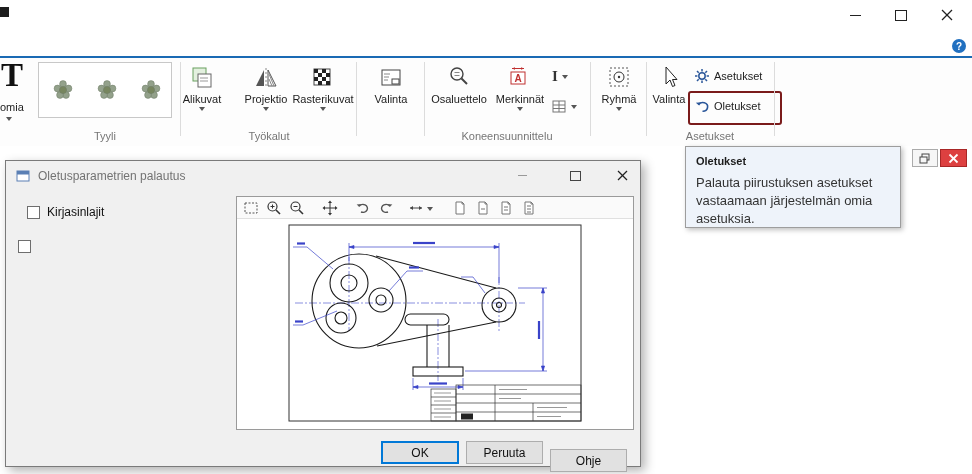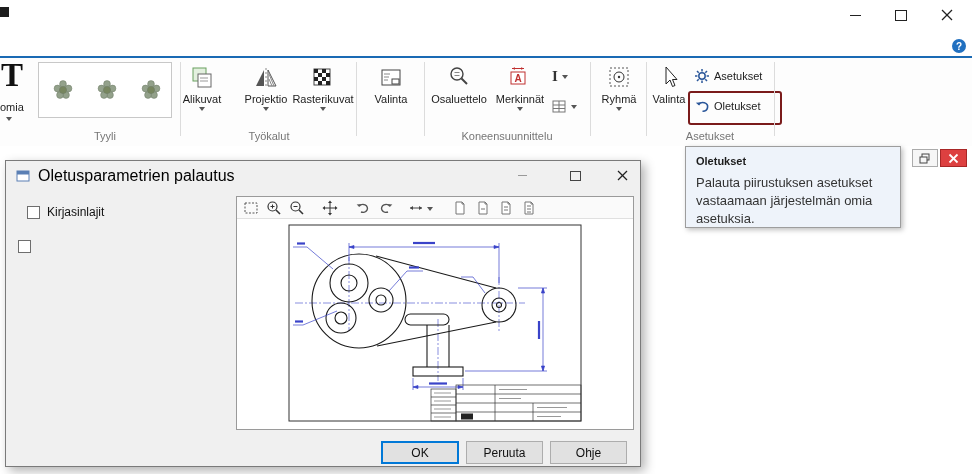--- a/index.html
+++ b/index.html
@@ -33,21 +33,21 @@
   .mdi-close{position:absolute;left:940px;top:149px;width:27px;height:18px;background:#dd4040;border:1px solid #a82626;display:flex;align-items:center;justify-content:center;box-sizing:border-box;}
 
   
   .tooltip{position:absolute;left:685px;top:146px;width:216px;height:82px;background:#eef3fa;border:1px solid #9d9d9d;box-shadow:2px 2px 5px rgba(0,0,0,.25);box-sizing:border-box;padding:8px 10px;}
   .tooltip .tt-title{font-weight:bold;font-size:11px;color:#1c1c1c;}
   .tooltip .tt-body{margin-top:7px;font-size:13px;color:#333;line-height:1.4;width:180px;}
 
   
   .dialog{position:absolute;left:5px;top:160px;width:636px;height:307px;background:#f0f0f0;border:1px solid #7a7a7a;box-shadow:4px 4px 10px rgba(0,0,0,.3);box-sizing:border-box;}
   .dlg-titlebar{position:absolute;left:0;top:0;width:100%;height:30px;display:flex;align-items:center;}
-  .dlg-title{position:absolute;left:32px;top:0;line-height:30px;font-size:16px;color:#000000;}
+  .dlg-title{position:absolute;left:32px;top:0;line-height:30px;font-size:12px;color:#737373;}
   .dlg-icon{position:absolute;left:10px;top:8px;}
   .dlg-btn{position:absolute;top:1px;width:36px;height:27px;display:flex;align-items:center;justify-content:center;cursor:default;}
   .dlg-min-bar{width:9px;height:1px;background:#999;}
   .dlg-max-box{width:9px;height:8px;border:1px solid #444;}
   .checkrow{position:absolute;display:flex;align-items:center;gap:7px;cursor:default;}
   .checkbox{width:13px;height:13px;background:#fff;border:1px solid #6e6e6e;box-sizing:border-box;}
   .checklabel{font-size:12px;color:#111;}
   .preview{position:absolute;left:230px;top:35px;width:398px;height:234px;background:#fff;border:1px solid #9a9a9a;box-sizing:border-box;}
   .pv-toolbar{position:absolute;left:0;top:0;width:100%;height:22px;background:#fafafa;border-bottom:1px solid #e0e0e0;display:flex;align-items:center;gap:5px;padding-left:5px;box-sizing:border-box;}
   .pv-toolbar .tool{width:18px;height:18px;display:flex;align-items:center;justify-content:center;cursor:default;}
@@ -470,14 +470,14 @@
           <line x1="197" y1="182" x2="214" y2="182"></line>
           <line x1="197" y1="190" x2="214" y2="190"></line>
           <line x1="197" y1="198" x2="214" y2="198"></line>
         </g>
       </svg>
     </div>
   </div>
 
   <div class="dlg-push focused" style="left:375px;width:78px;">OK</div>
   <div class="dlg-push" style="left:460px;width:77px;">Peruuta</div>
-  <div class="dlg-push" style="left:544px;width:77px;">Ohje</div>
+  <div class="dlg-push" style="left:544px;width:77px;margin-top:8px;">Ohje</div>
 </div>
 
 </body></html>

